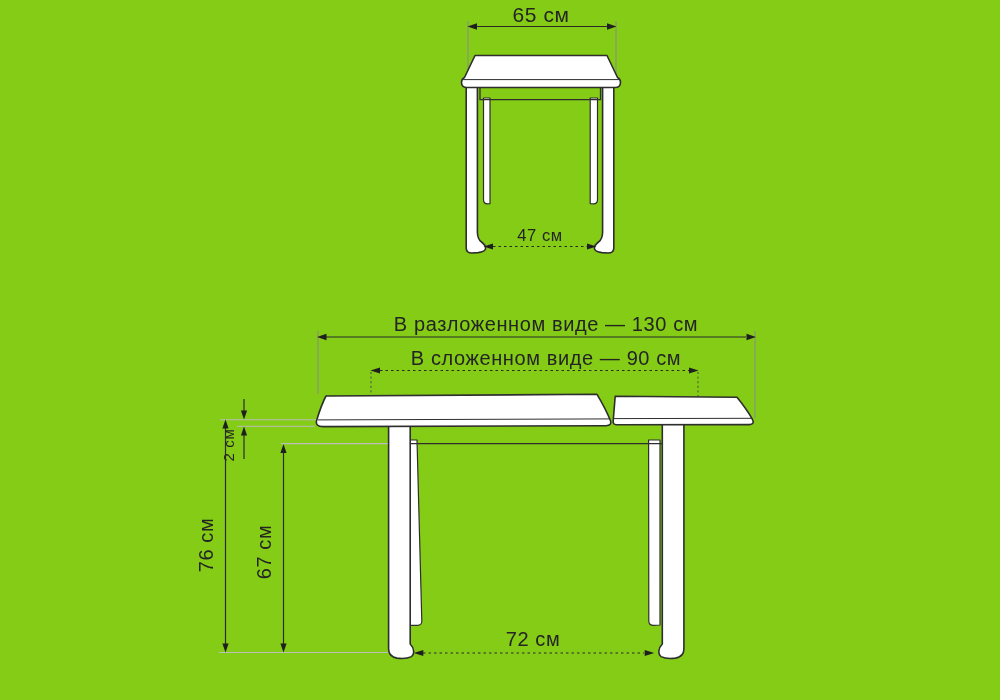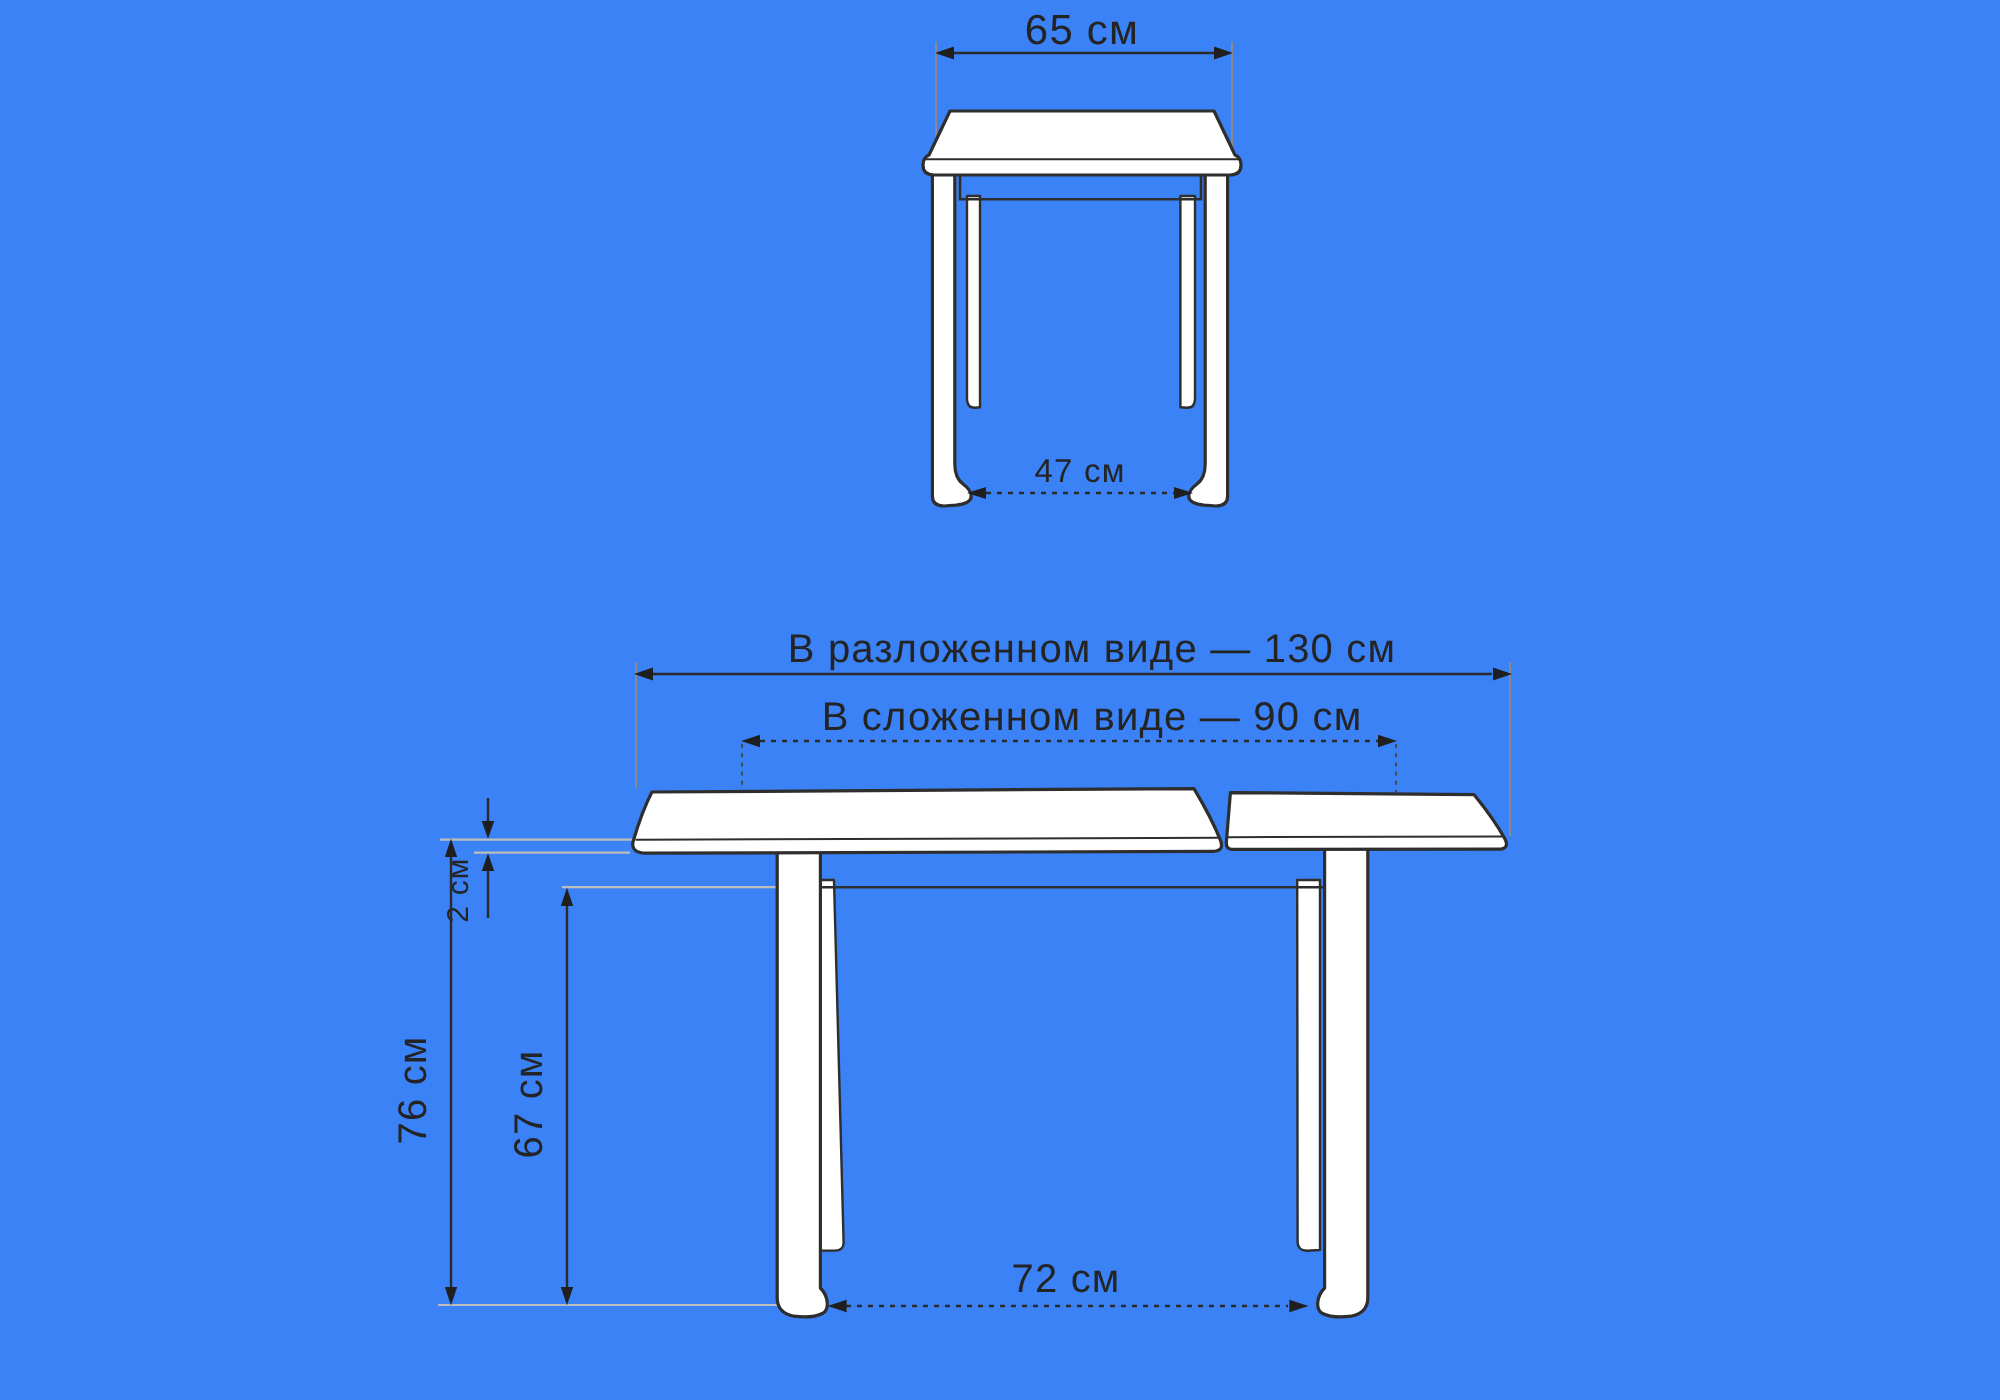--- a/index.html
+++ b/index.html
@@ -8,21 +8,21 @@
     background: #ffffff;
     width: 1000px;
     height: 700px;
     overflow: hidden;
     font-family: "Liberation Sans", sans-serif;
   }
   .canvas {
     position: relative;
     width: 1000px;
     height: 700px;
-    background: #3b82f6;
+    background: #84cc16;
   }
   svg { display: block; }
   .outline   { fill: #ffffff; stroke: #2e2e2e; stroke-width: 1.6; stroke-linejoin: round; }
   .outline-thin { fill: #ffffff; stroke: #2e2e2e; stroke-width: 1.2; stroke-linejoin: round; }
   .edge      { fill: none; stroke: #2e2e2e; stroke-width: 1.3; }
   .crease    { fill: none; stroke: #2e2e2e; stroke-width: 1; }
   .dimline   { fill: none; stroke: #2a2a2a; stroke-width: 1.2; }
   .dimdotted { fill: none; stroke: #2a2a2a; stroke-width: 1.2; stroke-dasharray: 2.5 3; }
   .extline   { fill: none; stroke: #8a8a8a; stroke-width: 1; }
   .refgray   { fill: none; stroke: #bdbdbd; stroke-width: 1.1; }

